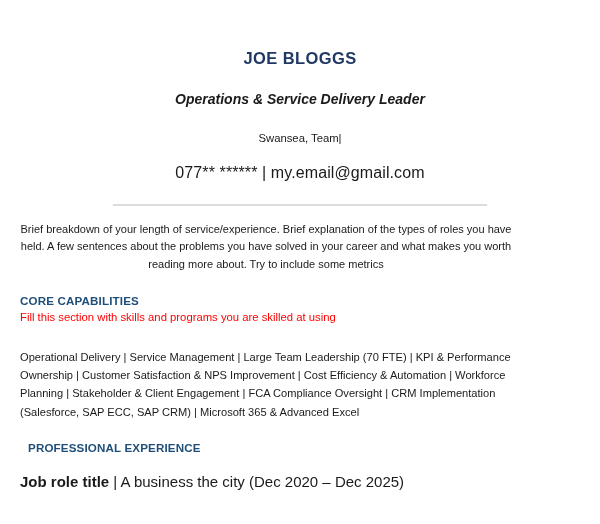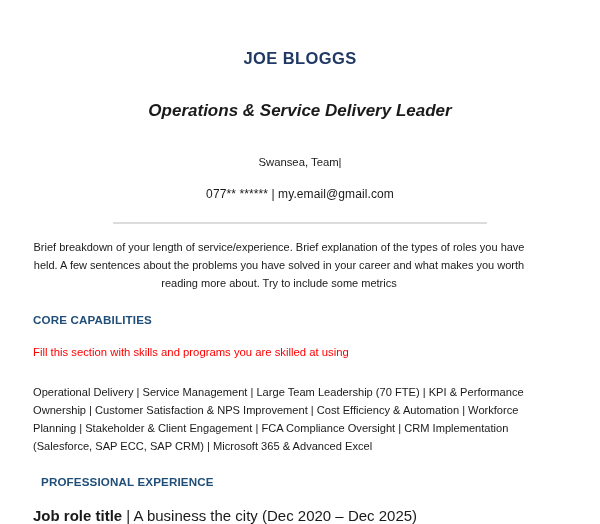--- a/index.html
+++ b/index.html
@@ -16,60 +16,60 @@
     color: #1a1a1a;
     -webkit-font-smoothing: antialiased;
   }
 
   .page {
     position: relative;
     width: 600px;
     height: 392px;
     background: #ffffff;
     box-sizing: border-box;
-    padding: 0 33px;
+    padding: 0 20px;
   }
 
   
   .doc-header {
     padding-top: 49px;
     text-align: center;
   }
 
   .cv-name {
     font-size: 16.5px;
     font-weight: bold;
     color: #1F3864;
     letter-spacing: 0.4px;
     line-height: 1.1;
     margin: 0;
   }
 
   .cv-subtitle {
-    margin: 15px;
+    margin: 5px;
     padding-top: 19px;
-    font-size: 17px;
+    font-size: 14px;
     font-style: italic;
     font-weight: bold;
     color: #1a1a1a;
     line-height: 1.2;
   }
 
   .cv-location {
     margin: 0;
     padding-top: 19px;
     font-size: 11.3px;
     color: #1a1a1a;
     line-height: 1.2;
   }
 
   .cv-contact {
     margin: 0;
     padding-top: 18px;
-    font-size: 12px;
+    font-size: 16px;
     color: #1a1a1a;
     line-height: 1.2;
     letter-spacing: 0.1px;
   }
 
   
   .divider {
     margin-top: 21px;
     width: 374px;
     height: 2px;
@@ -125,21 +125,21 @@
     line-height: 1.5;
   }
   .job-line .job-title {
     font-weight: bold;
   }
 
   
   .s-summary-heading { margin-top: 26px; }
   .s-summary-body    { margin-top: 15px; }
   .s-core-heading    { margin-top: 20px; }
-  .s-core-red        { margin-top: 16px; }
+  .s-core-red        { }
   .s-core-skills     { margin-top: 22px; }
   .s-exp-heading     { margin-top: 20px; margin-left: 8px; }
   .s-exp-job         { margin-top: 16px; }
 </style>
 </head>
 <body>
 
 <div class="page">
 
   <div class="doc-header">

